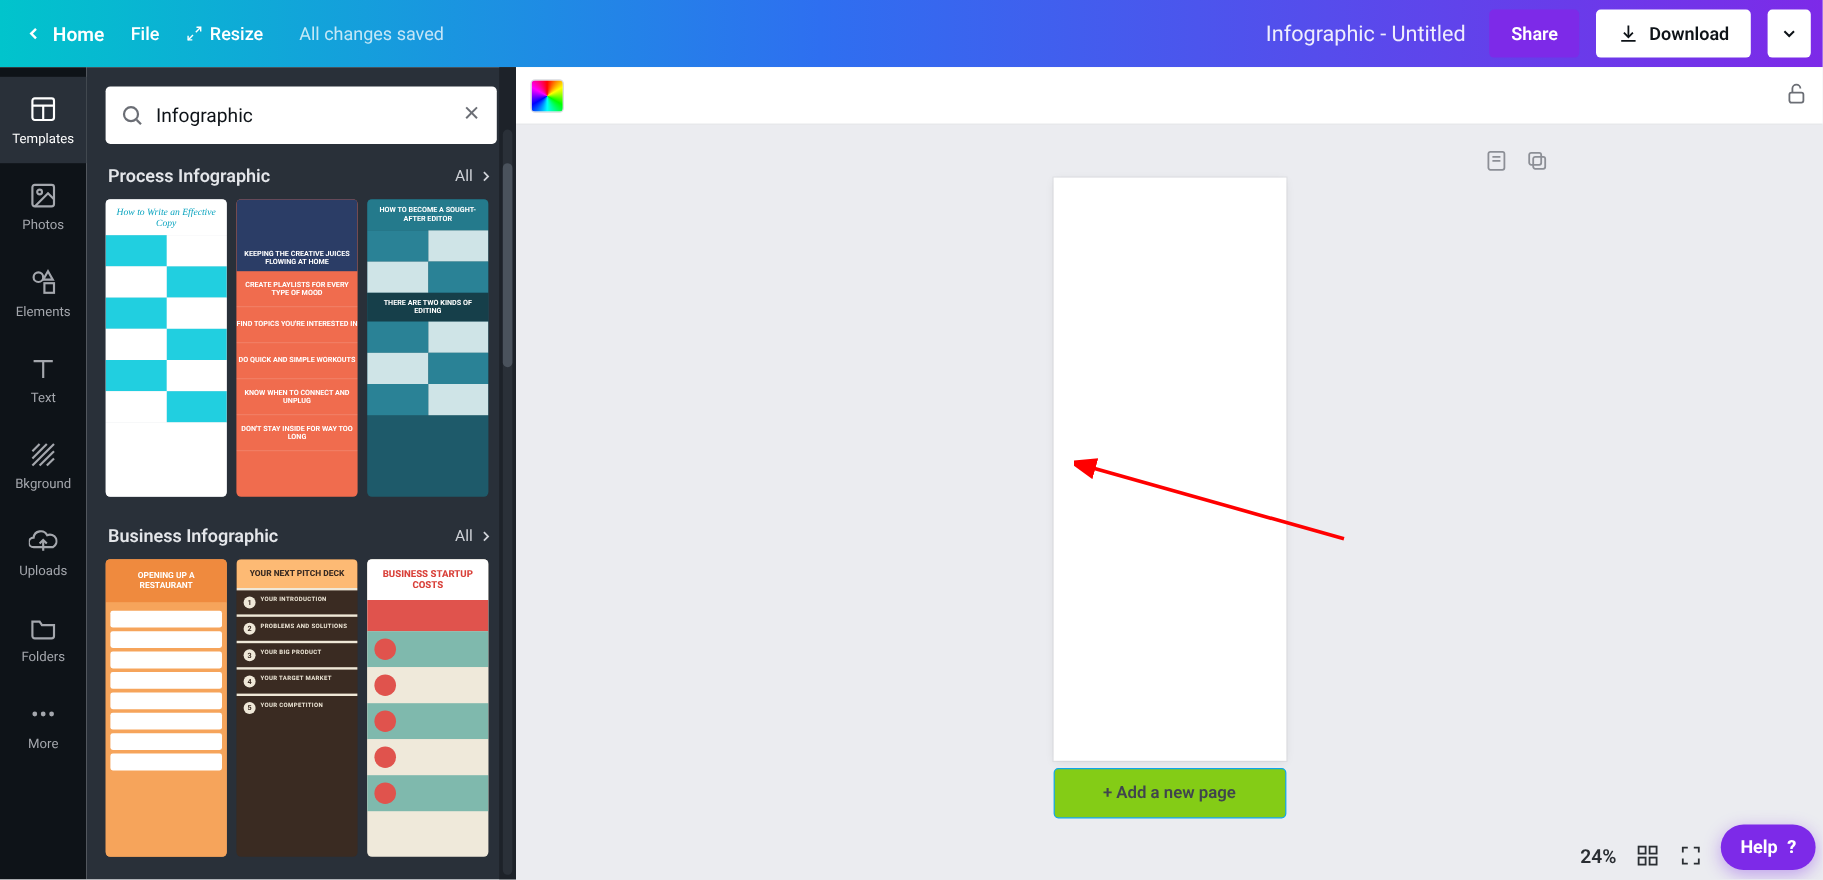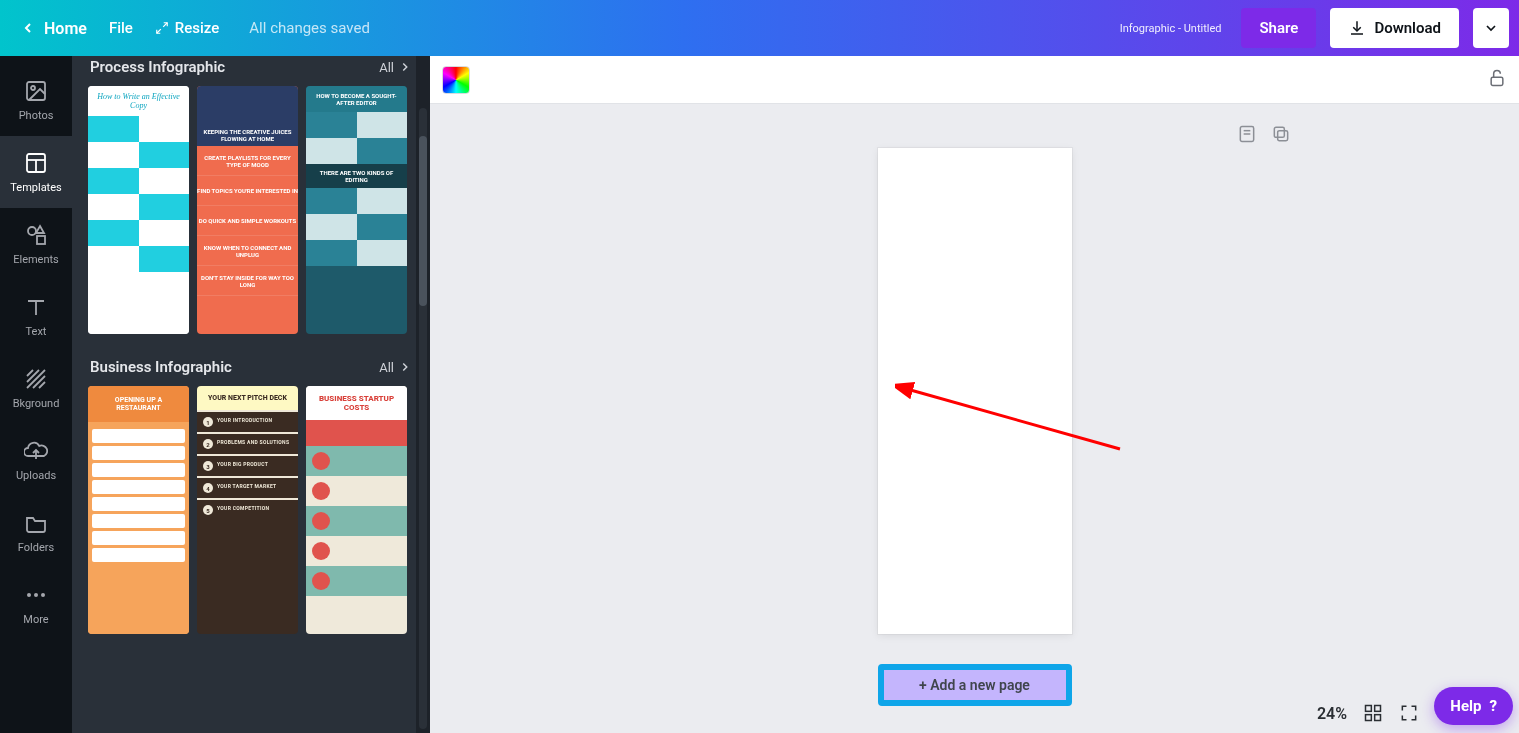--- a/index.html
+++ b/index.html
@@ -11,21 +11,21 @@
   height: 56px;
   background: linear-gradient(90deg, #01c4cc 0%, #2e6ff0 45%, #7d2ae8 100%);
   display: flex; align-items: center; padding: 0 10px;
   color: #fff; flex-shrink: 0;
 }
 .topbar .left { display: flex; align-items: center; gap: 22px; padding-left: 10px; }
 .home-btn { display: flex; align-items: center; gap: 8px; font-weight: 600; font-size: 16px; cursor: pointer; }
 .file-btn, .resize-btn { font-size: 15px; font-weight: 500; cursor: pointer; display:flex; align-items:center; gap:6px;}
 .saved-text { font-size: 15px; color: rgba(255,255,255,0.75); margin-left: 8px; }
 .topbar .right { margin-left: auto; display: flex; align-items: center; gap: 14px; }
-.doc-title { font-size: 11px; color: rgba(255,255,255,0.9); margin-right: 6px; }
+.doc-title { font-size: 18px; color: rgba(255,255,255,0.9); margin-right: 6px; }
 .btn { height: 40px; padding: 0 18px; border-radius: 4px; display: flex; align-items: center; font-weight: 600; font-size: 15px; cursor: pointer; gap:8px;}
 .btn-upgrade { background: #6420ea; color: #fff; }
 .btn-share   { background: #7d2ae8; color: #fff; }
 .btn-download{ background: #fff; color: #0e1318; }
 .btn-caret   { background:#fff; width:36px; justify-content:center; color:#0e1318; padding:0;}
 
 
 .main { flex: 1; display: flex; min-height: 0; }
 
 
@@ -66,21 +66,21 @@
 .t-teal .grid div{height:26px; background:#cfe4e7;}
 .t-teal .grid div:nth-child(4n),.t-teal .grid div:nth-child(4n+1){background:#2a8296;}
 .t-teal .mid{background:#163f4a; text-align:center; padding:5px 2px; font-weight:700; font-size:6px;}
 
 .t-rest{background:#f6a45b;}
 .t-rest .cap{background:#ef8a3e; text-align:center; padding:10px 6px; font-weight:700; font-size:7px;}
 .t-rest .light{background:#f6a45b; flex:1; padding:4px;}
 .t-rest .tile{background:#fff; height:14px; margin:3px 0; border-radius:2px;}
 
 .t-pitch{background:#3a2b22;}
-.t-pitch .hd{background:#fef9c3; color:#3a2b22; text-align:center; padding:8px 4px; font-weight:800; font-size:7px;}
+.t-pitch .hd{background:#fdba74; color:#3a2b22; text-align:center; padding:8px 4px; font-weight:800; font-size:7px;}
 .t-pitch .li{display:flex; gap:4px; padding:5px 6px; align-items:flex-start; color:#efe8d8; border-top:2px solid #efe8d8;}
 .t-pitch .li .n{width:10px;height:10px;border-radius:50%;background:#efe8d8;color:#3a2b22;font-size:6px;display:flex;align-items:center;justify-content:center;font-weight:700;}
 .t-pitch .li .tx{font-size:5px; font-weight:700; letter-spacing:.3px;}
 
 .t-startup{background:#efe9da;}
 .t-startup .tt2{color:#d9413a; background:#fff; text-align:center; padding:8px 4px; font-weight:800; font-size:8px;}
 .t-startup .red{background:#e0534d; height:26px;}
 .t-startup .row2{display:flex;height:30px;}
 .t-startup .row2 .c{flex:0 0 30px; display:flex;align-items:center;justify-content:center;}
 .t-startup .row2 .c .ic{width:18px;height:18px;border-radius:50%;background:#e0534d;}
@@ -99,21 +99,21 @@
 
 
 .canvas-area{ flex:1; position:relative; display:flex; flex-direction:column; background:#ebecf0;}
 .context-bar{ height:48px; background:#fff; border-bottom:1px solid #e1e3e7; display:flex; align-items:center; padding:0 12px; }
 .color-swatch{ width:28px;height:28px; border-radius:4px; border:1px solid #d8dadf; background: conic-gradient(red, #ff0, lime, cyan, blue, magenta, red); cursor:pointer;}
 .lock-ic{ margin-left:auto; color:#6b6e75; }
 .stage{ flex:1; position:relative; overflow:hidden; }
 .page-tools{ position:absolute; top:20px; left:50%; transform:translateX(262px); display:flex; gap:14px; color:#8c8f96; }
 .page-tools svg{width:20px;height:20px; cursor:pointer;}
 .page{ position:absolute; top:44px; left:50%; transform:translateX(-50%); width:194px; height:486px; background:#fff; box-shadow:0 0 0 1px rgba(0,0,0,.04), 0 2px 8px rgba(0,0,0,.08); }
-.add-page{ position:absolute; top:560px; left:50%; transform:translateX(-50%); width:194px; height:42px; border:6px solid #0ea5e9; background:#c4b5fd; border-radius:4px; color:#40454d; font-size:14px; font-weight:600; display:flex;align-items:center;justify-content:center;gap:6px; cursor:pointer;}
+.add-page{ position:absolute; top:536px; left:50%; transform:translateX(-50%); width:194px; height:42px; border:1px solid #0ea5e9; background:#84cc16; border-radius:4px; color:#40454d; font-size:14px; font-weight:600; display:flex;align-items:center;justify-content:center;gap:6px; cursor:pointer;}
 .arrow-annot{ position:absolute; top:275px; left:465px; width:230px; height:80px; pointer-events:none; }
 
 .bottom-ctrl{ position:absolute; bottom:8px; right:16px; display:flex; align-items:center; gap:16px; color:#2a2e33; font-weight:600; }
 .bottom-ctrl .ic{ width:20px;height:20px; cursor:pointer; color:#2a2e33;}
 .help-btn{ background:#7d2ae8; color:#fff; height:38px; border-radius:19px; padding:0 16px; display:flex; align-items:center; gap:8px; font-weight:700; font-size:15px; cursor:pointer; box-shadow:0 4px 14px rgba(125,42,232,.4);}
 .bottom-row{ position:absolute; bottom:0; left:0; right:0; height:54px; pointer-events:none;}
 </style>
 </head>
 <body>
 
@@ -152,35 +152,35 @@
       <svg width="16" height="16" viewBox="0 0 24 24" fill="none" stroke="currentColor" stroke-width="2.5">
           <polyline points="6 9 12 15 18 9"></polyline>
         </svg>
     </div>
   </div>
 </div>
 
 <div class="main">
 
   <div class="leftnav">
+    <div class="item active">
+      <svg viewBox="0 0 24 24" fill="none" stroke="currentColor" stroke-width="1.8">
+          <rect x="3" y="3" width="18" height="18" rx="2"></rect>
+          <line x1="3" y1="9" x2="21" y2="9"></line>
+          <line x1="12" y1="9" x2="12" y2="21"></line>
+        </svg>
+      <span>Templates</span>
+    </div>
     <div class="item">
       <svg viewBox="0 0 24 24" fill="none" stroke="currentColor" stroke-width="1.8">
           <rect x="3" y="3" width="18" height="18" rx="2"></rect>
           <circle cx="9" cy="9" r="2"></circle>
           <path d="M21 15l-5-5L5 21"></path>
         </svg>
       <span>Photos</span>
-    </div>
-    <div class="item active">
-      <svg viewBox="0 0 24 24" fill="none" stroke="currentColor" stroke-width="1.8">
-          <rect x="3" y="3" width="18" height="18" rx="2"></rect>
-          <line x1="3" y1="9" x2="21" y2="9"></line>
-          <line x1="12" y1="9" x2="12" y2="21"></line>
-        </svg>
-      <span>Templates</span>
     </div>
     <div class="item">
       <svg viewBox="0 0 24 24" fill="none" stroke="currentColor" stroke-width="1.8">
           <circle cx="8" cy="8" r="4"></circle>
           <rect x="13" y="13" width="8" height="8"></rect>
           <path d="M16 3l4 7h-8z"></path>
         </svg>
       <span>Elements</span>
     </div>
     <div class="item">
@@ -217,20 +217,35 @@
       <svg viewBox="0 0 24 24" fill="currentColor">
           <circle cx="5" cy="12" r="2"></circle>
           <circle cx="12" cy="12" r="2"></circle>
           <circle cx="19" cy="12" r="2"></circle>
         </svg>
       <span>More</span>
     </div>
   </div>
 
   <div class="sidepanel">
+    <div class="search-wrap">
+      <div class="search-box">
+        <svg width="20" height="20" viewBox="0 0 24 24" fill="none" stroke="#6b6e75" stroke-width="2.2">
+            <circle cx="11" cy="11" r="7"></circle>
+            <line x1="21" y1="21" x2="16.65" y2="16.65"></line>
+          </svg>
+        <input value="Infographic" style="">
+        <span class="clear">
+          <svg width="18" height="18" viewBox="0 0 24 24" fill="none" stroke="currentColor" stroke-width="2.2">
+              <line x1="6" y1="6" x2="18" y2="18"></line>
+              <line x1="18" y1="6" x2="6" y2="18"></line>
+            </svg>
+        </span>
+      </div>
+    </div>
 
     <div class="section-head">
       <div class="title">Process Infographic</div>
       <div class="all">
         <span>All</span>
         <svg width="14" height="14" viewBox="0 0 24 24" fill="none" stroke="currentColor" stroke-width="2.5">
             <polyline points="9 18 15 12 9 6"></polyline>
           </svg>
       </div>
     </div>

